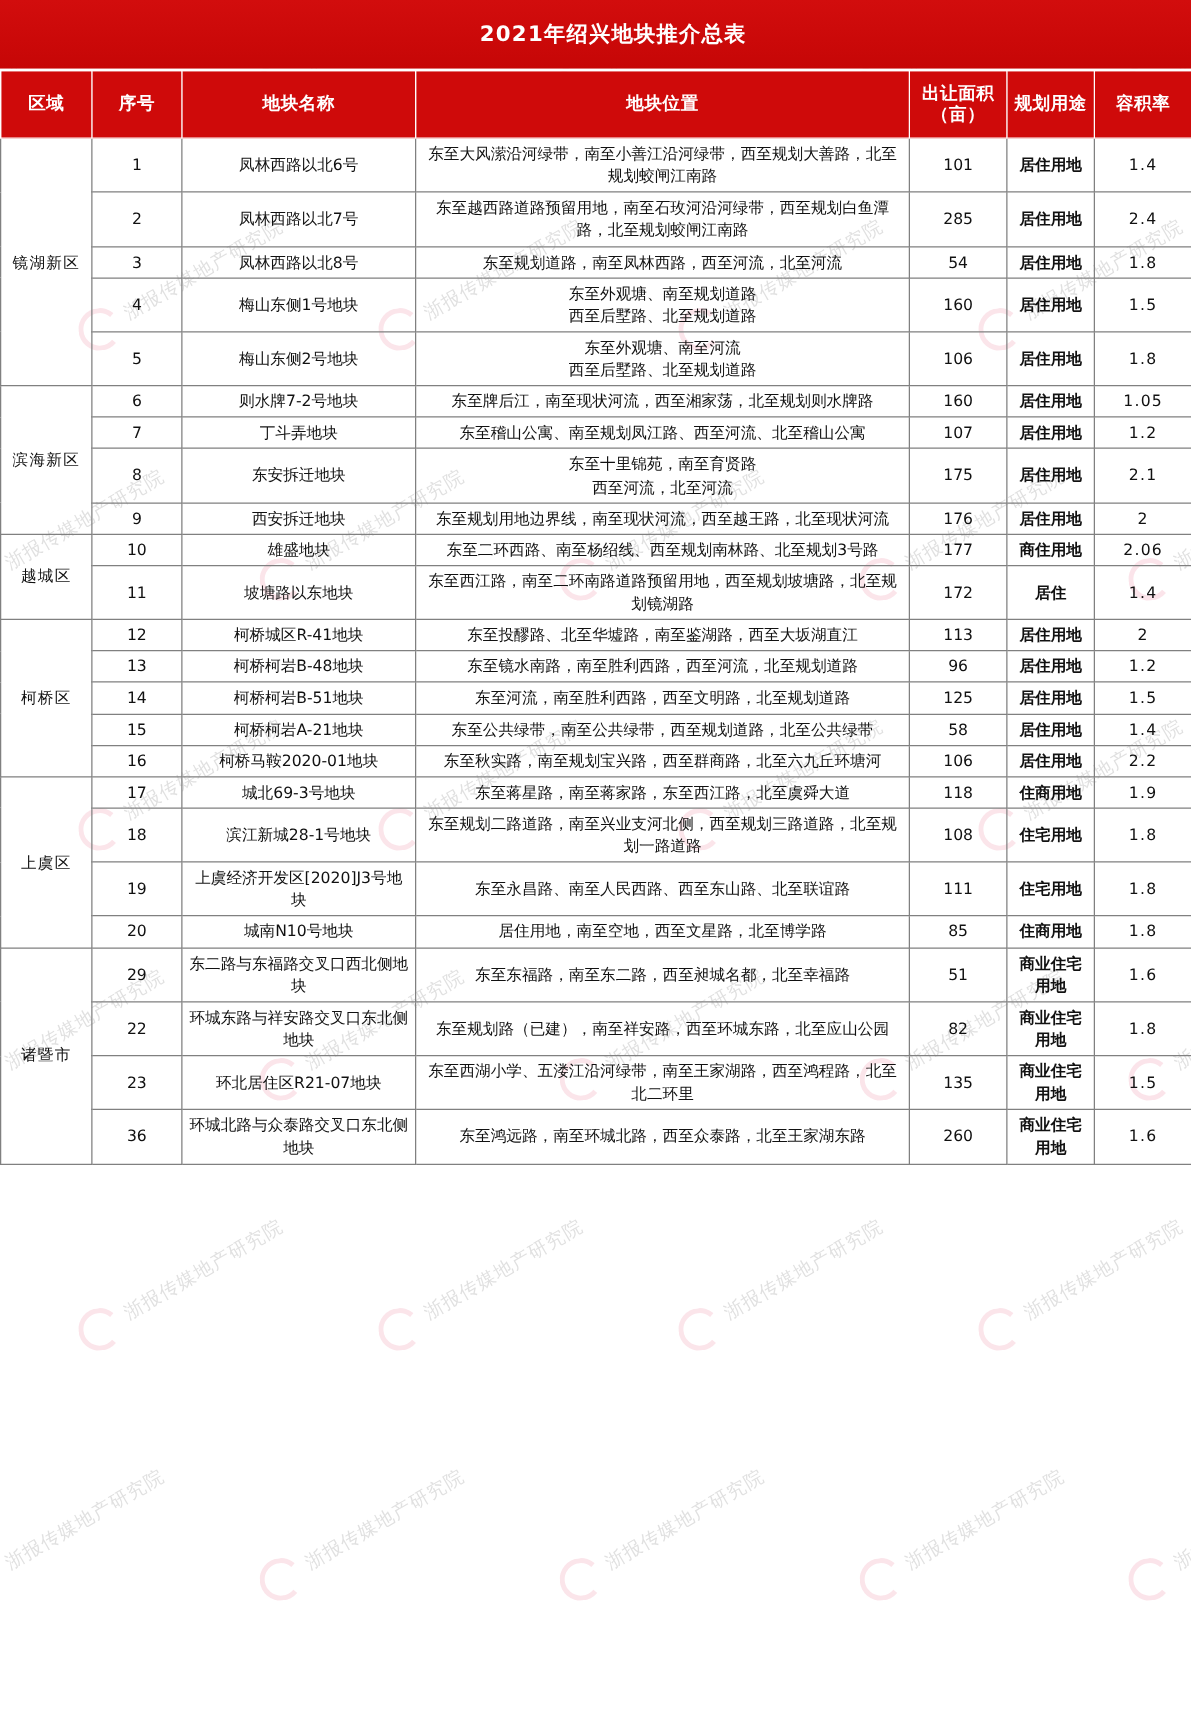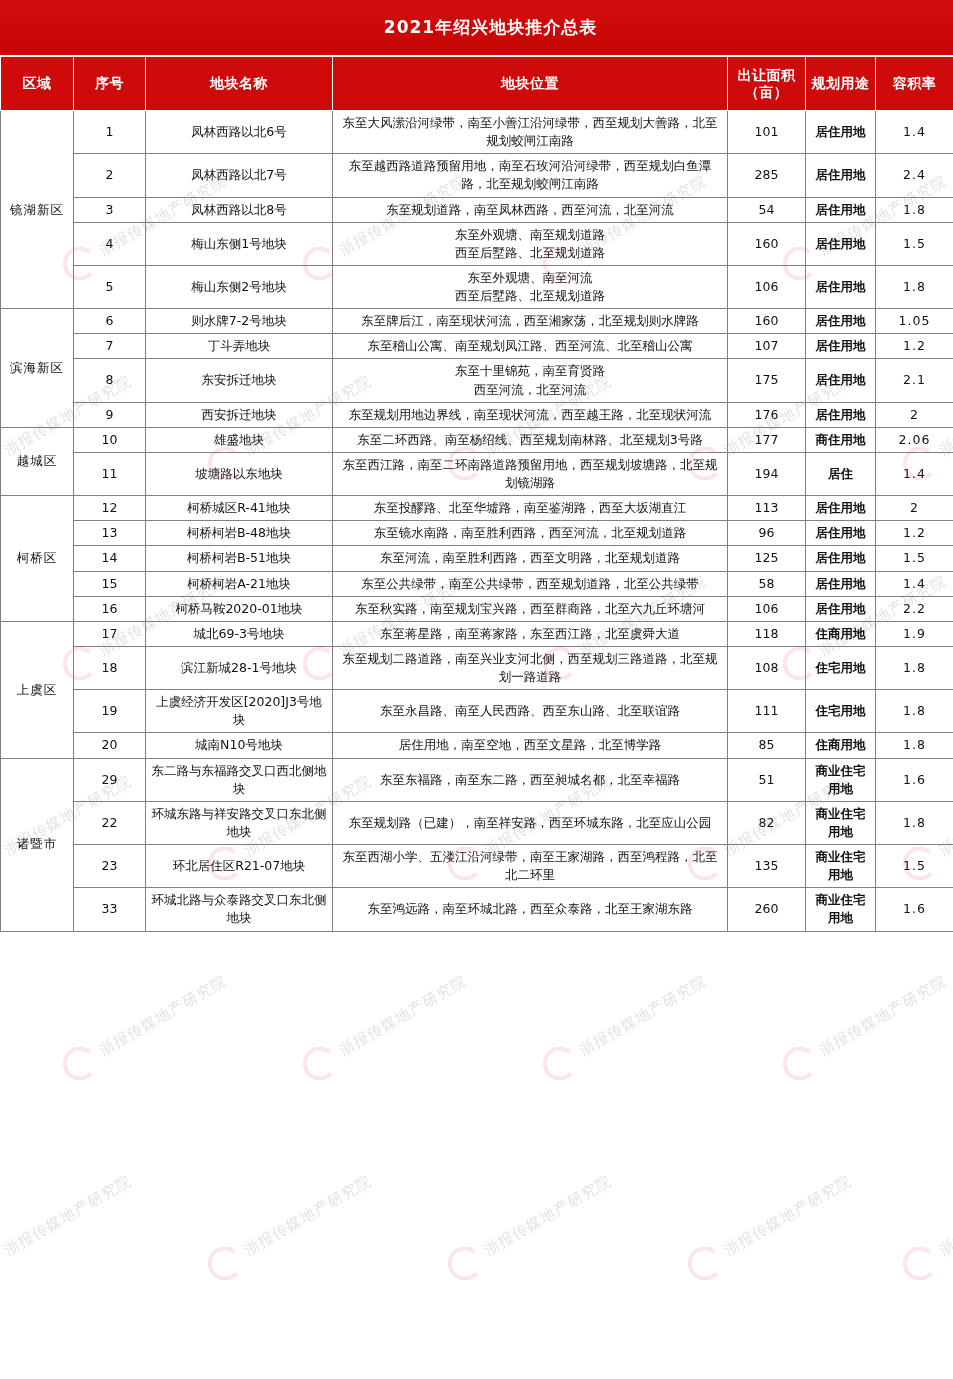--- a/index.html
+++ b/index.html
@@ -367,21 +367,21 @@
           <td class="c-name">雄盛地块</td>
           <td class="c-loc">东至二环西路、南至杨绍线、西至规划南林路、北至规划3号路</td>
           <td class="c-area">177</td>
           <td class="c-use">商住用地</td>
           <td class="c-far">2.06</td>
         </tr>
         <tr>
           <td class="c-idx">11</td>
           <td class="c-name">坡塘路以东地块</td>
           <td class="c-loc">东至西江路，南至二环南路道路预留用地，西至规划坡塘路，北至规划镜湖路</td>
-          <td class="c-area">194</td>
+          <td class="c-area">172</td>
           <td class="c-use">居住</td>
           <td class="c-far">1.4</td>
         </tr>
         <tr class="group-start">
           <td class="c-region" rowspan="5">柯桥区</td>
           <td class="c-idx">12</td>
           <td class="c-name">柯桥城区R-41地块</td>
           <td class="c-loc">东至投醪路、北至华墟路，南至鉴湖路，西至大坂湖直江</td>
           <td class="c-area">113</td>
           <td class="c-use">居住用地</td>
@@ -471,21 +471,21 @@
         </tr>
         <tr>
           <td class="c-idx">23</td>
           <td class="c-name">环北居住区R21-07地块</td>
           <td class="c-loc">东至西湖小学、五溇江沿河绿带，南至王家湖路，西至鸿程路，北至北二环里</td>
           <td class="c-area">135</td>
           <td class="c-use">商业住宅用地</td>
           <td class="c-far">1.5</td>
         </tr>
         <tr>
-          <td class="c-idx">33</td>
+          <td class="c-idx">36</td>
           <td class="c-name">环城北路与众泰路交叉口东北侧地块</td>
           <td class="c-loc">东至鸿远路，南至环城北路，西至众泰路，北至王家湖东路</td>
           <td class="c-area">260</td>
           <td class="c-use">商业住宅用地</td>
           <td class="c-far">1.6</td>
         </tr>
       </tbody>
   </table>
 </div>
 

